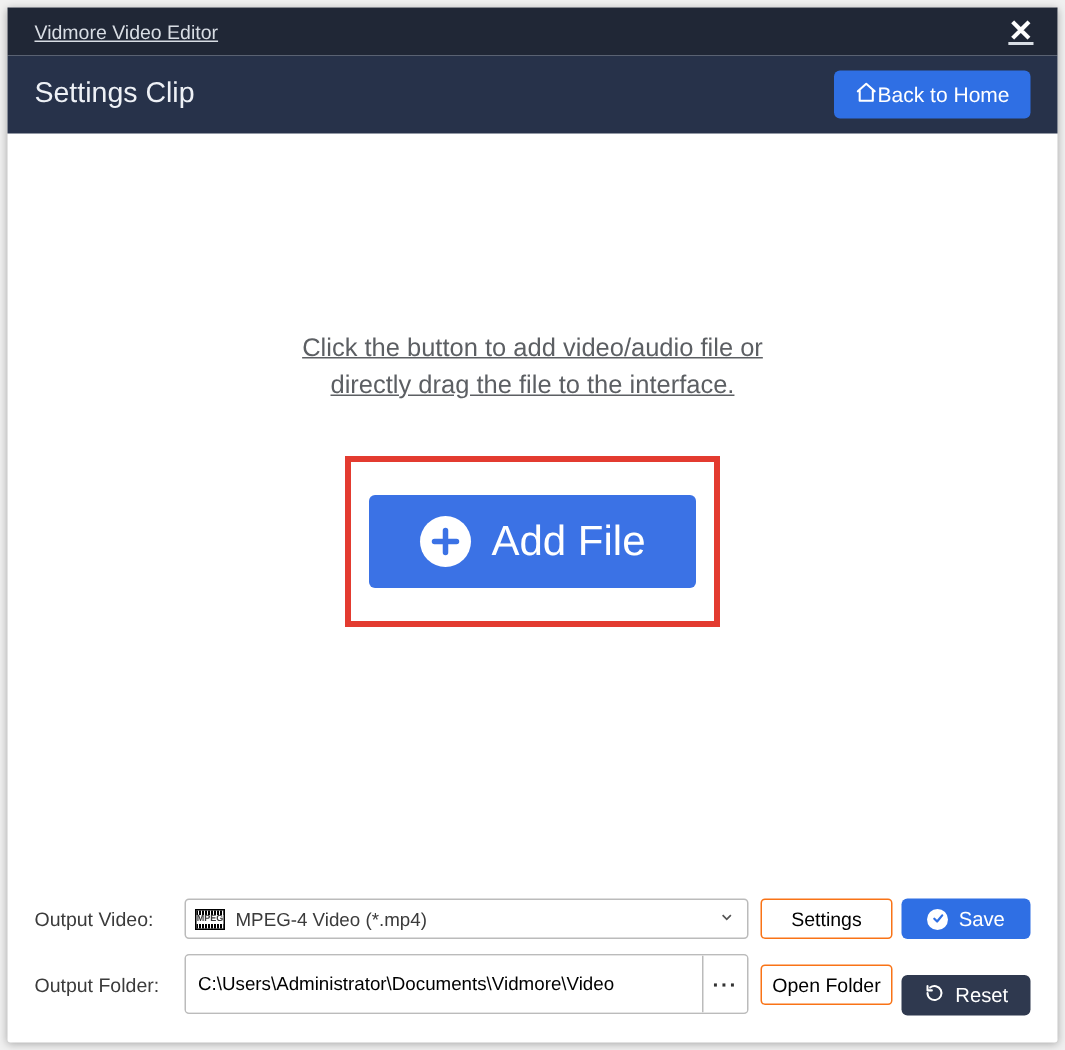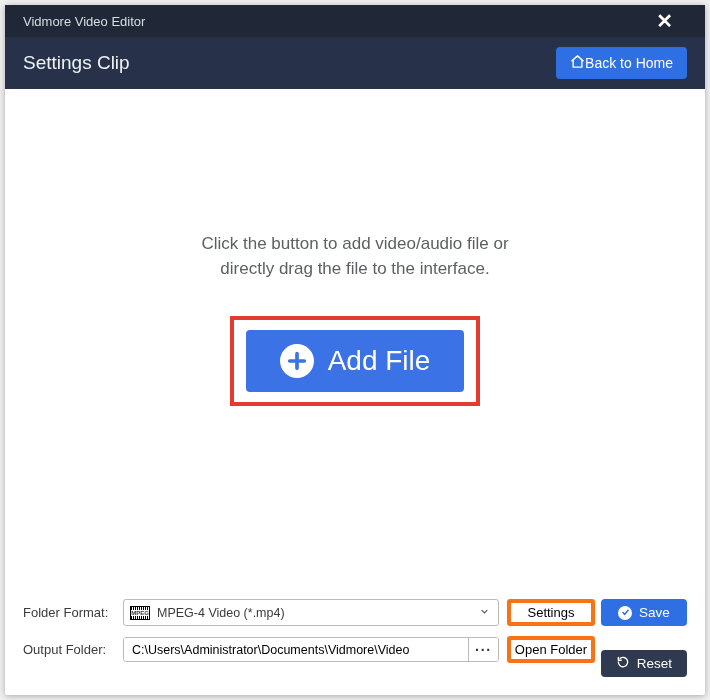--- a/index.html
+++ b/index.html
@@ -19,22 +19,23 @@
     border-radius: 2px;
     display: flex;
     flex-direction: column;
   }
   .titlebar {
     background: #202736;
     color: #d8dde4;
     height: 32px;
     display: flex;
     align-items: center;
-    padding: 0 28px 0 18px;
+    padding: 0 12px 0 18px;
     font-size: 13px;
+    text-decoration: underline;
   }
   .titlebar .spacer { flex: 1; }
   .close-btn {
     color: #fff;
     font-size: 20px;
     font-weight: bold;
     cursor: pointer;
     padding: 0 4px;
     line-height: 1;
   }
@@ -71,24 +72,25 @@
     align-items: center;
     justify-content: center;
     padding-bottom: 40px;
   }
   .hint {
     color: #5c5f63;
     font-size: 17px;
     line-height: 1.45;
     text-align: center;
     margin-bottom: 34px;
+    text-decoration: underline;
   }
   .highlight-box {
     border: 4px solid #e33b30;
-    padding: 10px 12px;
+    padding: 22px 12px;
     display: inline-block;
     position: relative;
   }
   .highlight-box::after {
     content:"";
     position:absolute;
     inset:-2px;
     border-radius:2px;
     box-shadow: 6px 6px 12px rgba(0,0,0,0.25);
     pointer-events:none;
@@ -158,21 +160,21 @@
     background: repeating-linear-gradient(to right, #000 0 1px, #fff 1px 2px) top/100% 3px no-repeat,
                 repeating-linear-gradient(to right, #000 0 1px, #fff 1px 2px) bottom/100% 3px no-repeat,
                 #fff;
   }
   .format-select .chev {
     margin-left: auto;
     color:#555;
   }
   .folder-input-wrap {
     flex: 1;
-    height: 25px;
+    height: 40px;
     border: 1px solid #bbb;
     border-radius: 3px;
     display: flex;
     align-items: stretch;
     background: #fff;
     overflow:hidden;
   }
   .folder-input {
     flex:1;
     border:none;
@@ -189,21 +191,21 @@
     cursor:pointer;
     font-size:14px;
     font-weight:bold;
     letter-spacing:1px;
     color:#333;
     display:flex;align-items:center;justify-content:center;
   }
   .small-btn {
     height: 27px;
     padding: 0 0;
-    border: 4px solid #f97316;
+    border: 1px solid #f97316;
     border-radius: 3px;
     background: #fff;
     font-size: 13px;
     cursor: pointer;
     min-width: 88px;
   }
   .action-col {
     display:flex;
     flex-direction:column;
     gap:24px;
@@ -267,21 +269,21 @@
         </span>
         <span>Add File</span>
       </button>
     </div>
   </div>
 
   <div class="footer">
     <div class="footer-outer">
       <div class="footer-rows">
         <div class="row">
-          <span class="row-label">Folder Format:</span>
+          <span class="row-label">Output Video:</span>
           <div class="format-select">
             <span class="mpeg-icon">MPEG</span>
             <span>MPEG-4 Video (*.mp4)</span>
             <span class="chev">
               <svg width="11" height="11" viewBox="0 0 24 24">
                   <path d="M6 9l6 6 6-6" fill="none" stroke="#555" stroke-width="2.5"></path>
                 </svg>
             </span>
           </div>
           <button class="small-btn">Settings</button>

